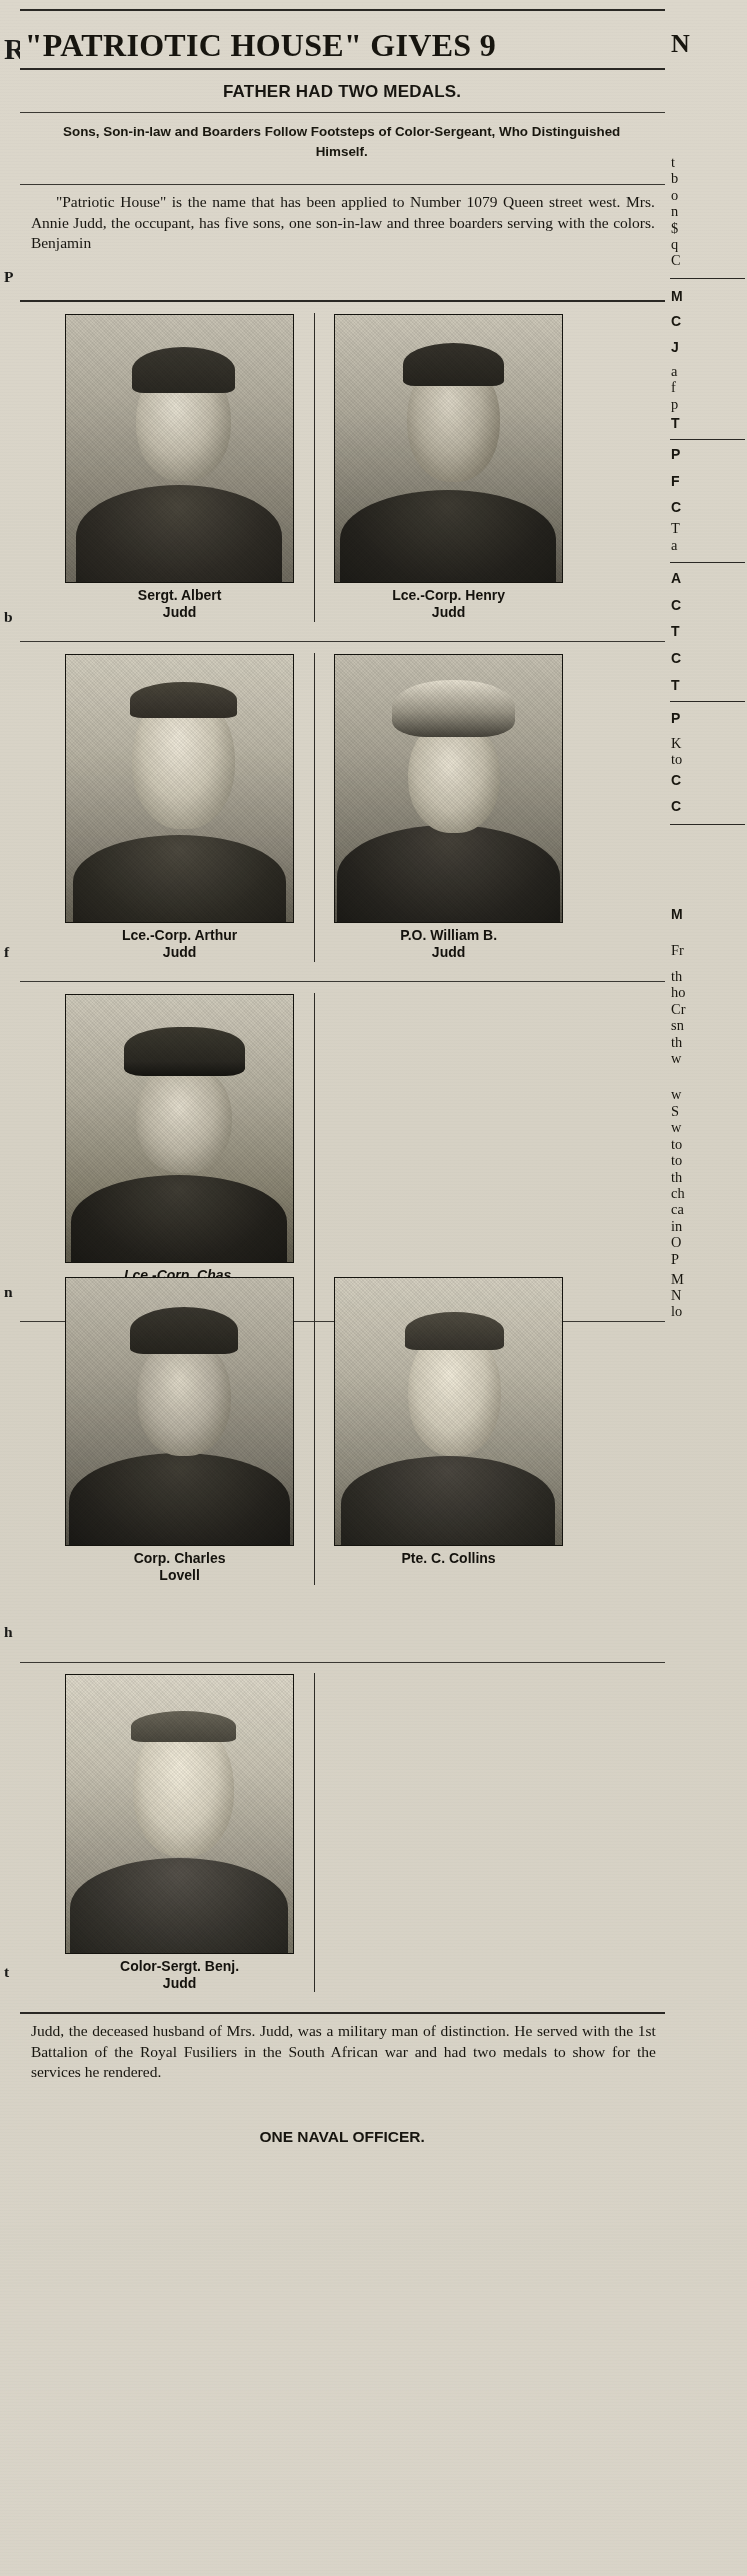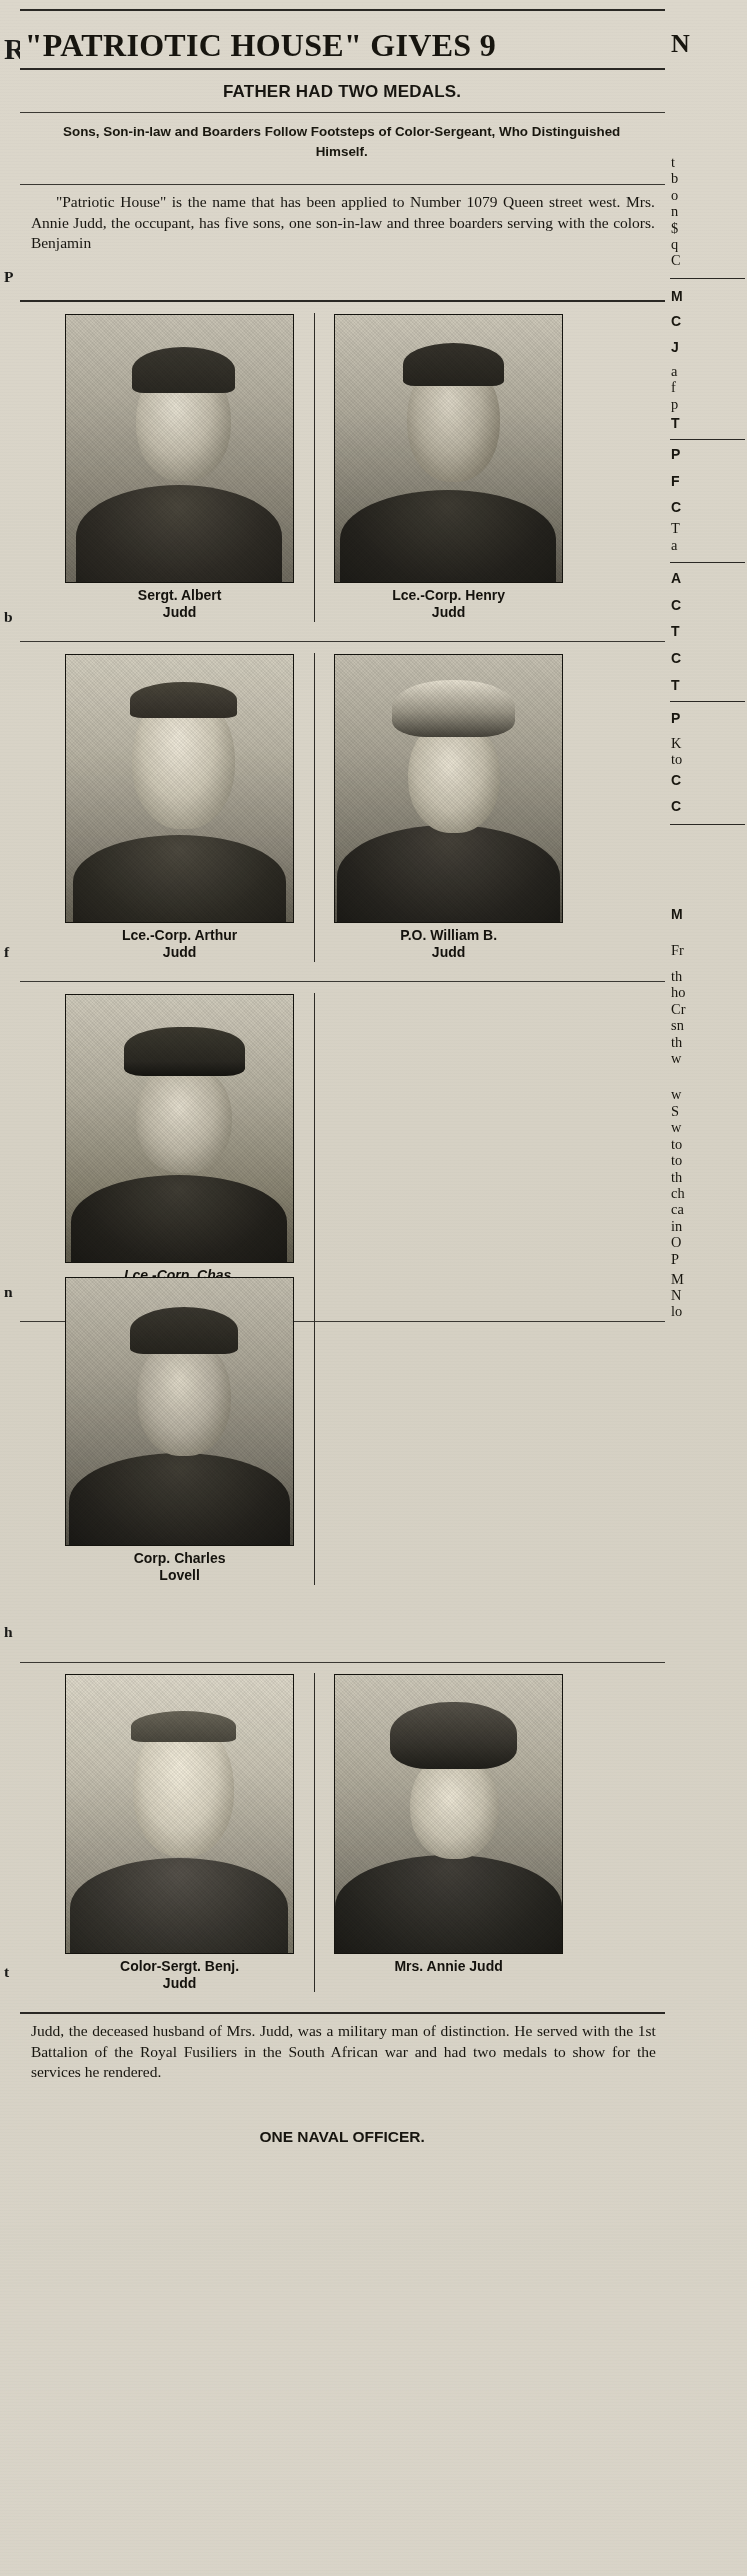--- a/index.html
+++ b/index.html
@@ -365,20 +365,35 @@
           </div>
         </div>
         <div class="cap" style="left:0;top:273px;width:230px;">
           <div>Corp. Charles</div>
           <div>Lovell</div>
         </div>
       </div>
 
       <div class="vsep" style="left:294px;top:-1px;height:309px;"></div>
 
+      <div class="photo-cell" style="left:314px;">
+        <div class="photo-frame" style="width:227px;height:267px;">
+          <div class="portrait">
+            <div class="pt-bg" style="background:linear-gradient(180deg,#d4cfc0 0%,#bcb7a7 35%,#8e8a7c 75%,#696558 100%);"></div>
+            <div class="pt-shoulder" style="left:6.2px;top:178px;width:214px;height:95px;background:radial-gradient(ellipse at 50% 15%, #4b4740 0%, #2d2b25 65%, #201f1a 100%);"></div>
+            <div class="pt-head" style="left:73px;top:49px;width:93px;height:129px;background:radial-gradient(ellipse at 45% 36%, #f0ead9 0%, #d1cbb9 48%, #9a9483 82%, #6e6a58 100%);"></div>
+            <div class="pt-cap" style="left:70px;top:34px;width:99px;height:38px;background:linear-gradient(180deg,#514d42 0%,#35322b 100%);"></div>
+            <div class="grain"></div>
+          </div>
+        </div>
+        <div class="cap" style="left:0;top:273px;width:230px;">
+          <div>Pte. C. Collins</div>
+          <div></div>
+        </div>
+      </div>
     </div>
 
     <div class="hairline" style="top:1662px;height:1px;"></div>
 
     <div class="photo-row" style="top:1674px;height:319px;">
       <div class="photo-cell" style="left:45px;">
         <div class="photo-frame" style="width:227px;height:278px;">
           <div class="portrait">
             <div class="pt-bg" style="background:linear-gradient(180deg,#ddd8c9 0%,#c6c1b1 35%,#9a9587 75%,#767263 100%);"></div>
             <div class="pt-shoulder" style="left:4.1px;top:183px;width:218px;height:100px;background:radial-gradient(ellipse at 50% 15%, #55514a 0%, #33312b 65%, #24231e 100%);"></div>
@@ -388,35 +403,20 @@
           </div>
         </div>
         <div class="cap" style="left:0;top:284px;width:230px;">
           <div>Color-Sergt. Benj.</div>
           <div>Judd</div>
         </div>
       </div>
 
       <div class="vsep" style="left:294px;top:-1px;height:319px;"></div>
 
-      <div class="photo-cell" style="left:314px;">
-        <div class="photo-frame" style="width:227px;height:278px;">
-          <div class="portrait">
-            <div class="pt-bg" style="background:linear-gradient(180deg,#cec9ba 0%,#b3ae9e 35%,#868275 75%,#625e52 100%);"></div>
-            <div class="pt-shoulder" style="left:0;top:180px;width:227px;height:103px;background:radial-gradient(ellipse at 50% 12%, #43403a 0%, #262520 65%, #1a1915 100%);"></div>
-            <div class="pt-head" style="left:75px;top:77px;width:89px;height:107px;background:radial-gradient(ellipse at 45% 42%, #ece6d5 0%, #cac4b2 48%, #959080 82%, #6a6655 100%);"></div>
-            <div class="pt-cap" style="left:55px;top:27px;width:127px;height:67px;background:linear-gradient(180deg,#57534a 0%,#3b3831 55%,#201f1a 100%);border-radius:48% 48% 30% 30%;"></div>
-            <div class="grain"></div>
-          </div>
-        </div>
-        <div class="cap" style="left:0;top:284px;width:230px;">
-          <div>Mrs. Annie Judd</div>
-          <div></div>
-        </div>
-      </div>
     </div>
 
     <div class="rule" style="top:2012px;height:1.5px;"></div>
 
     <div class="bottom-text" style="top:2021px;">Judd, the deceased husband of Mrs. Judd, was a military man of distinction. He served with the 1st Battalion of the Royal Fusiliers in the South African war and had two medals to show for the services he rendered.</div>
 
     <div class="bottom-head" style="top:2128px;">ONE NAVAL OFFICER.</div>
   </div>
 
   <div class="right-col">

